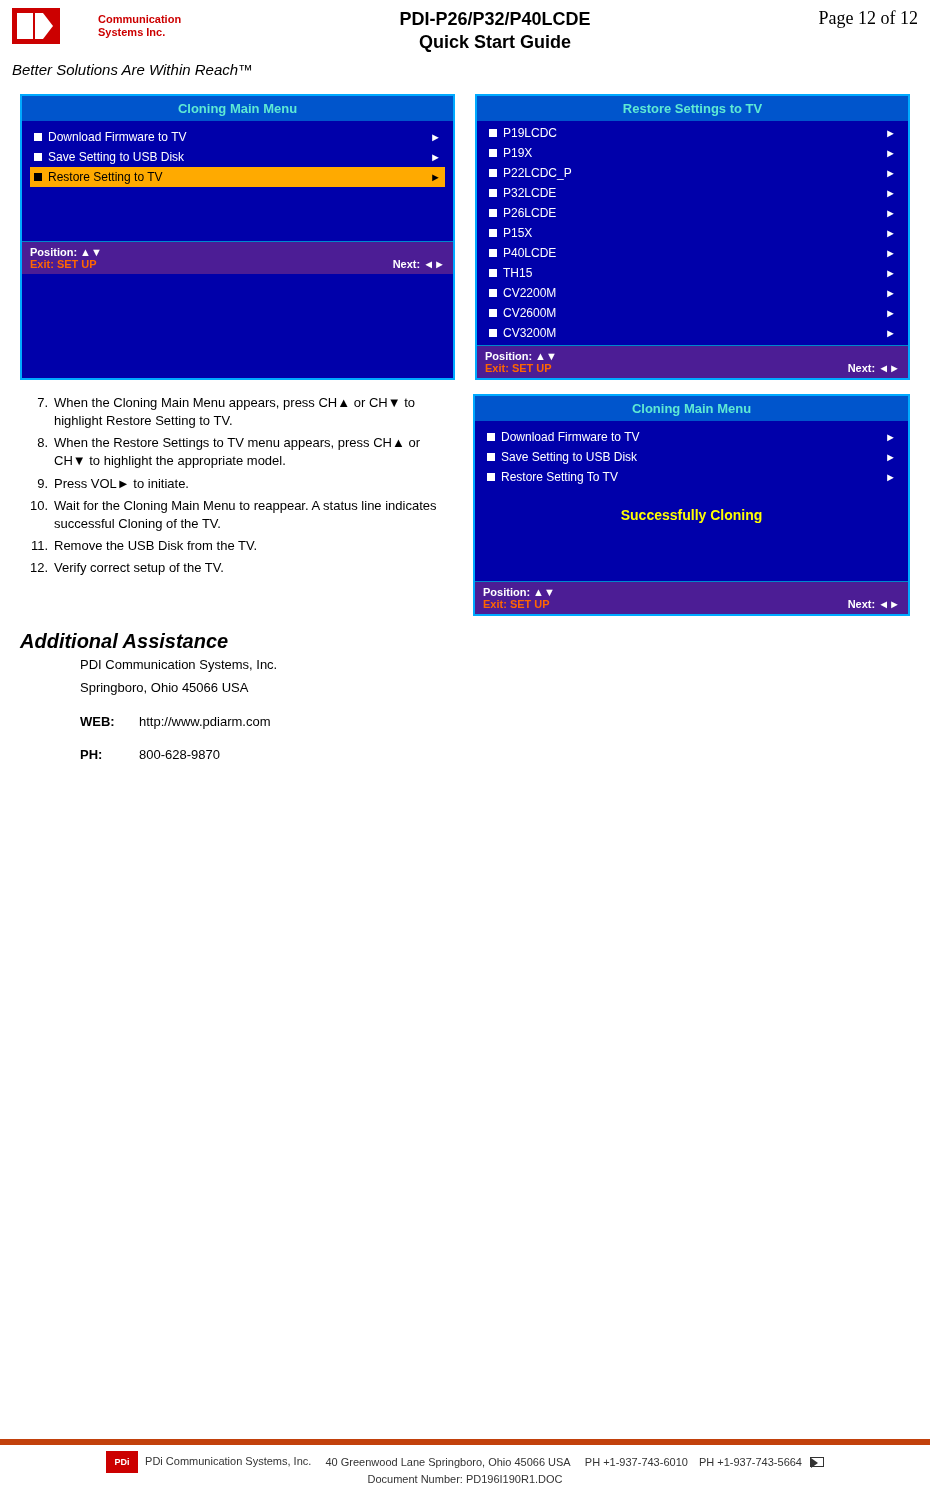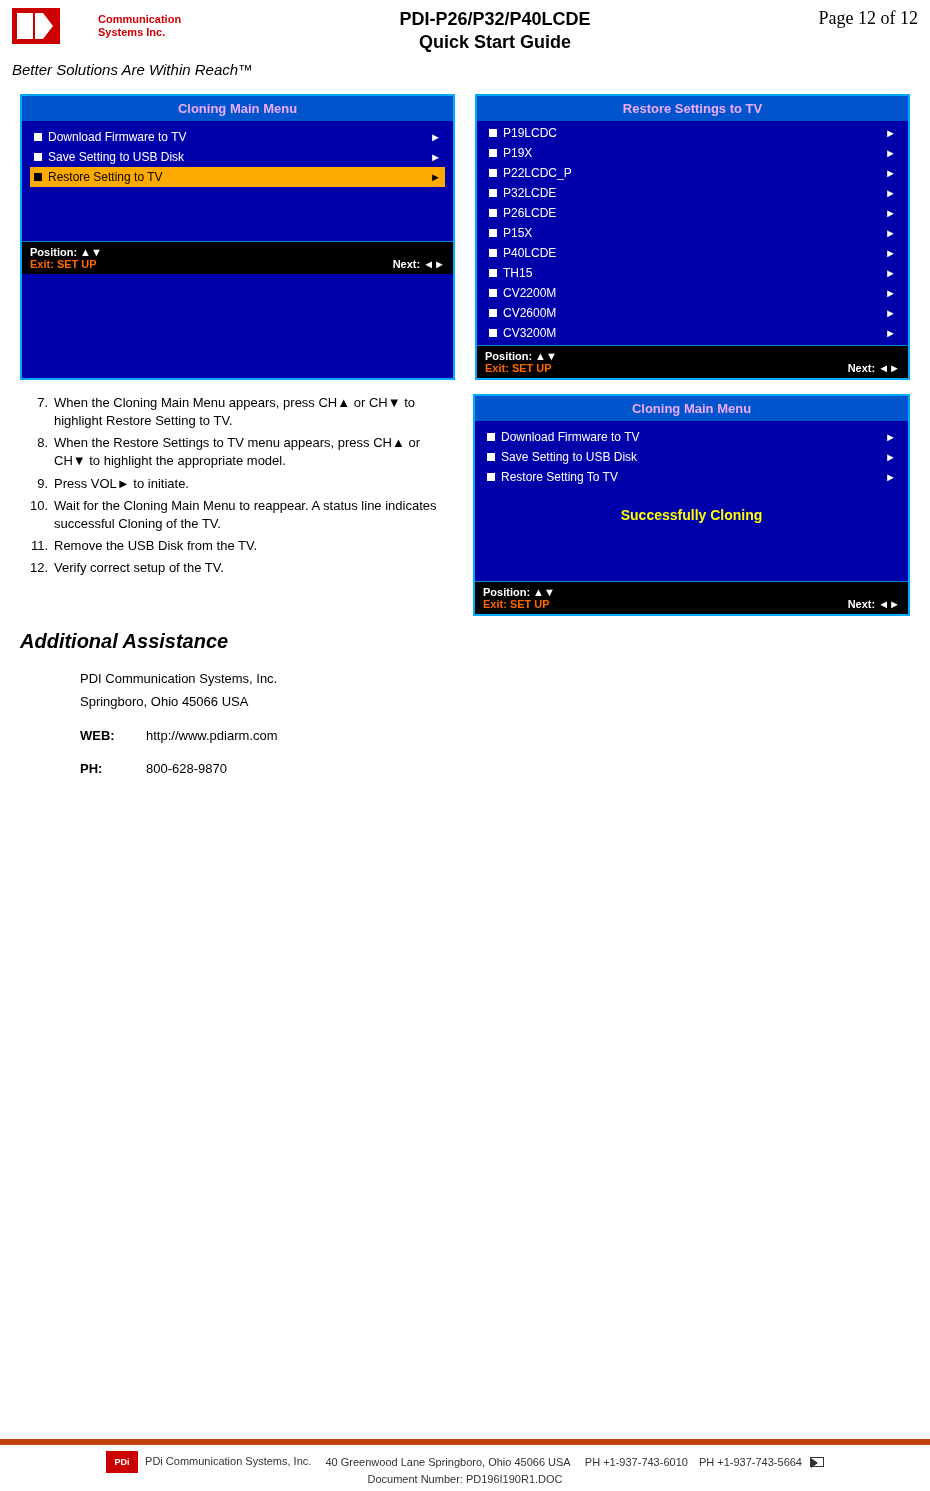--- a/index.html
+++ b/index.html
@@ -87,21 +87,21 @@
       flex: 1;
       min-width: 0;
     }
 
     .tv-header {
       background: #0055cc;
       text-align: center;
       padding: 5px 8px;
       font-weight: bold;
       font-size: 13px;
-      color: #f0abfc;
+      color: #5eead4;
     }
 
     .tv-body {
       padding: 6px 8px;
       min-height: 120px;
     }
 
     .tv-menu-item {
       display: flex;
       align-items: center;
@@ -136,21 +136,21 @@
       background: #00aaff;
       color: #000;
       font-weight: bold;
       padding: 4px 8px;
       font-size: 12px;
     }
 
     .tv-footer {
       border-top: 1px solid #0088cc;
       padding: 4px 8px;
-      background: #000000;
+      background: #4c1d95;
     }
     .tv-footer-line {
       display: flex;
       justify-content: space-between;
       font-size: 11px;
       font-weight: bold;
       color: #ff6600;
     }
     .tv-footer-line span:last-child {
       color: #fff;
@@ -215,33 +215,32 @@
     }
 
     
     .additional-section {
       margin-top: 10px;
     }
     .additional-title {
       font-size: 20px;
       font-weight: bold;
       font-style: italic;
-      margin-bottom: 14px;
     }
     .contact-block {
       margin-left: 60px;
       font-size: 13px;
       line-height: 1.8;
     }
     .contact-block .address-line {
       display: block;
     }
     .contact-row {
       display: flex;
-      gap: 26px;
+      gap: 19px;
       margin-top: 10px;
     }
     .contact-label {
       font-weight: bold;
       min-width: 40px;
     }
 
     
     .page-footer {
       position: absolute;

